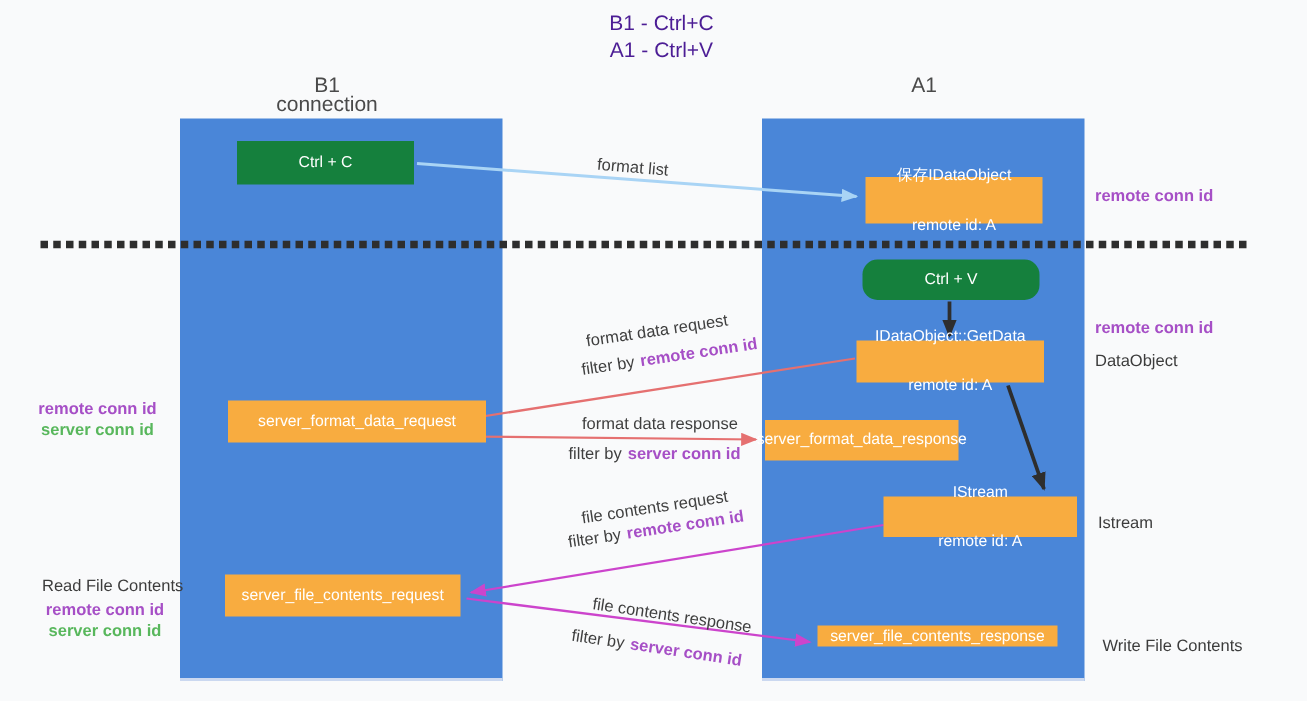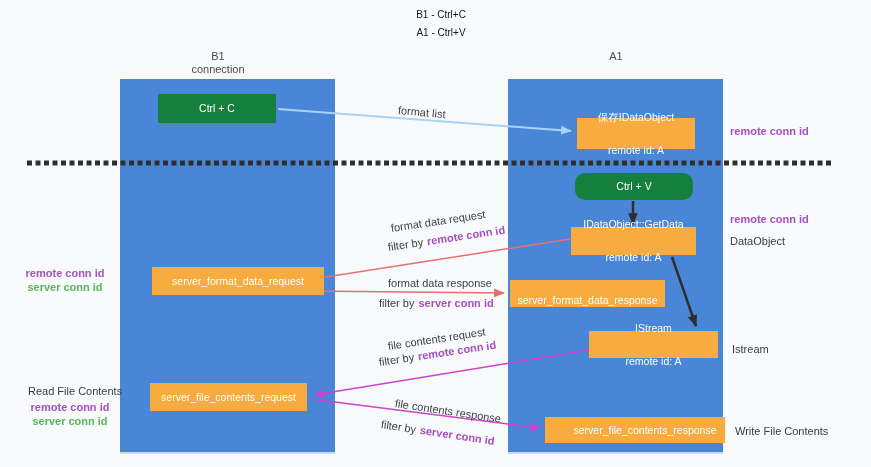--- a/index.html
+++ b/index.html
@@ -4,23 +4,23 @@
 <style>
   html,body{margin:0;padding:0;}
   body{
     width:871px;height:467px;position:relative;overflow:hidden;
     background:#F9FAFB;
     font-family:"Liberation Sans", sans-serif;
     color:#3C3C3C;
   }
   .abs{position:absolute;}
   
-  .title{left:11px;top:6px;width:860px;text-align:center;font-size:10px;line-height:18px;color:#0f172a;}
+  .title{left:11px;top:6px;width:860px;text-align:center;font-size:14px;line-height:18px;color:#4c1d95;}
   
-  .col-header{top:50px;width:196px;text-align:center;font-size:11px;line-height:13px;color:#4A4A4A;}
+  .col-header{top:50px;width:196px;text-align:center;font-size:14px;line-height:13px;color:#4A4A4A;}
   
   .column{top:79px;width:215px;height:373px;background:#4A86D8;border-bottom:2px solid #CBD8F0;}
   
   .box{display:flex;flex-direction:column;justify-content:center;align-items:center;
        color:#fff;font-size:10.5px;line-height:13px;text-align:center;white-space:nowrap;}
   .box.orange{background:#F8AC40;gap:20px;}
   .box.green{background:#15803d;}
   
   .flabel{font-size:11px;line-height:13px;color:#3F3F3F;white-space:nowrap;display:inline-flex;gap:4px;transform-origin:left center;}
   .rot-up{transform:rotate(-8.5deg);}
@@ -99,34 +99,34 @@
 
 <div class="abs box orange" style="left:571px;top:227px;width:125px;height:28px;">
   <span>IDataObject::GetData</span>
   <span>remote id: A</span>
 </div>
 
 <div class="abs box orange" style="left:152px;top:267px;width:172px;height:28px;">
   <span>server_format_data_request</span>
 </div>
 
-<div class="abs box orange" style="left:510px;top:280px;width:155px;height:27px;justify-content:flex-end;">
+<div class="abs box orange" style="left:510px;top:280px;width:129px;height:27px;">
   <span>server_format_data_response</span>
 </div>
 
 <div class="abs box orange" style="left:589px;top:331px;width:129px;height:27px;">
   <span>IStream</span>
   <span>remote id: A</span>
 </div>
 
 <div class="abs box orange" style="left:150px;top:383px;width:157px;height:28px;">
   <span>server_file_contents_request</span>
 </div>
 
-<div class="abs box orange" style="left:545px;top:417px;width:160px;height:26px;padding-left:20px;">
+<div class="abs box orange" style="left:545px;top:417px;width:160px;height:14px;">
   <span>server_file_contents_response</span>
 </div>
 
 <div class="abs flabel rot-slight" style="left:398px;top:104px;">
   <span>format list</span>
 </div>
 
 <div class="abs flabel rot-up" style="left:391px;top:222px;">
   <span>format data request</span>
 </div>

